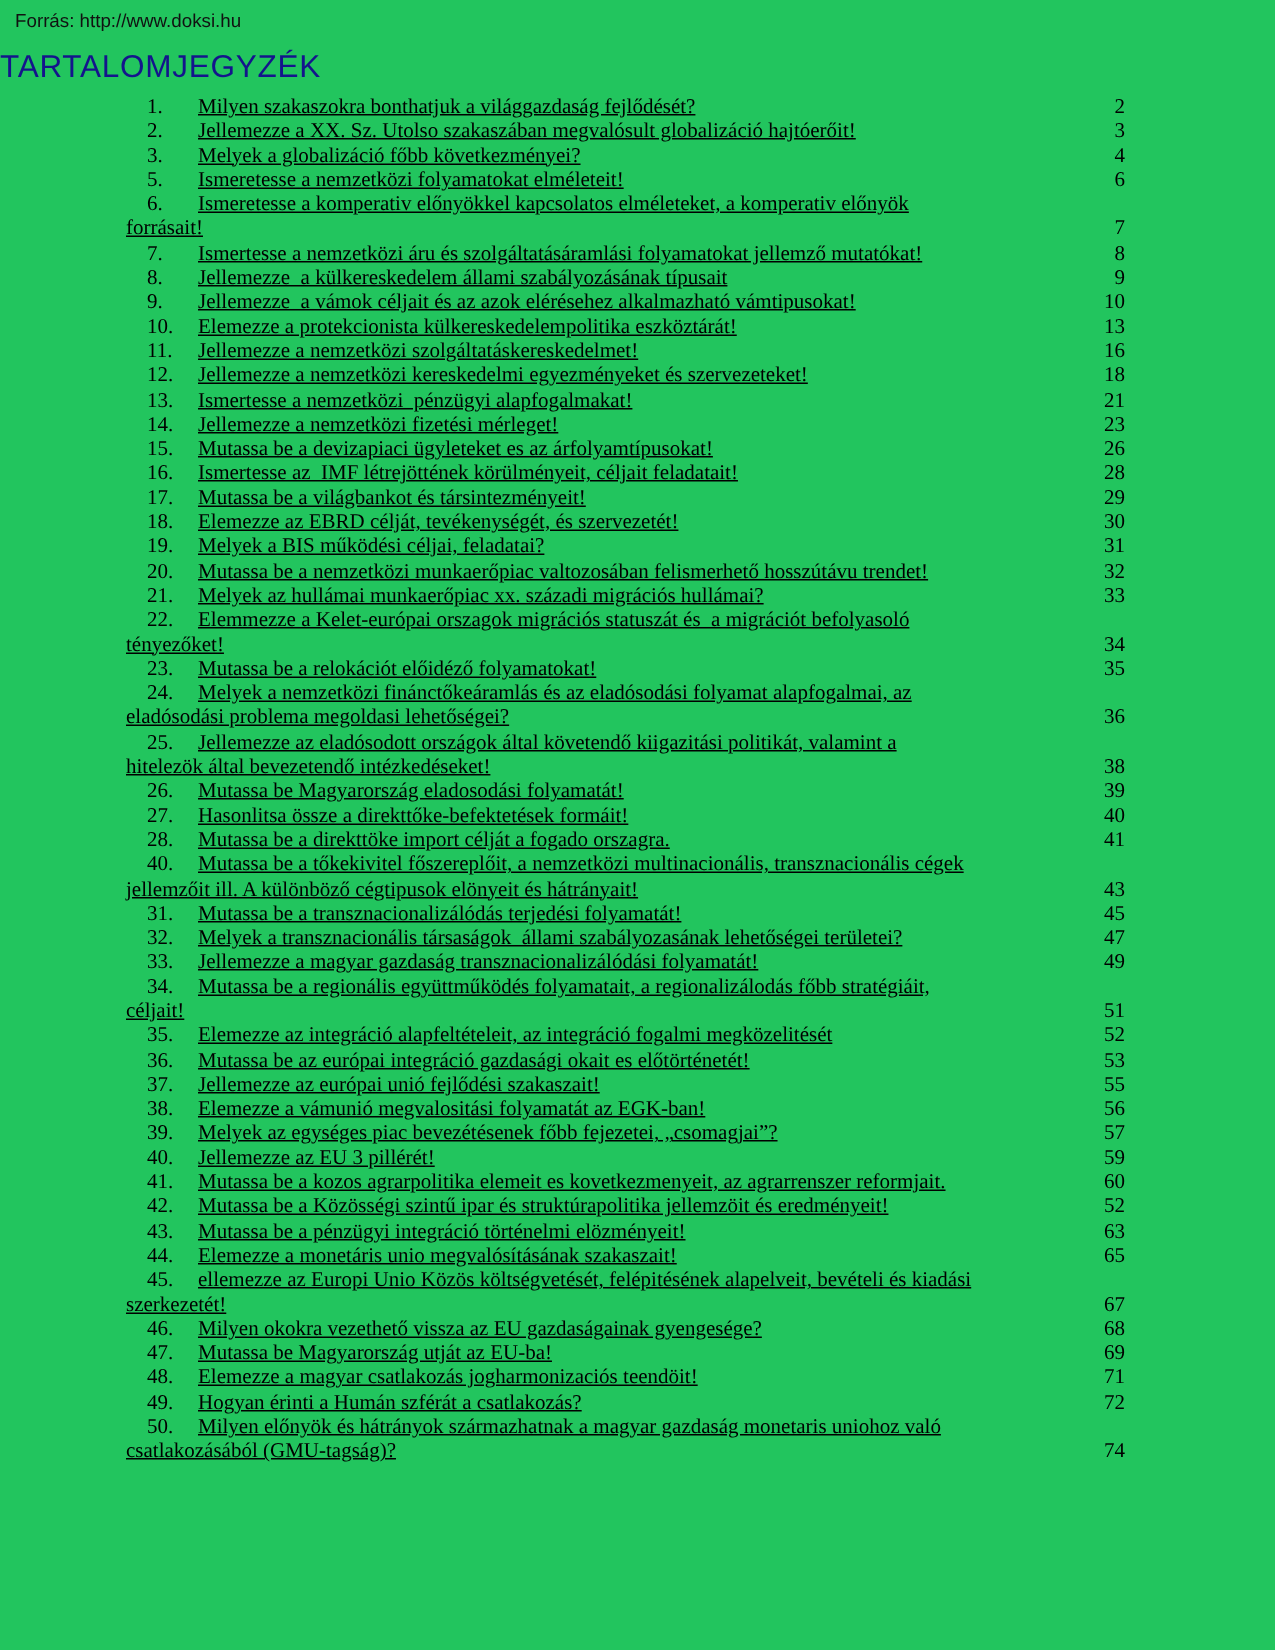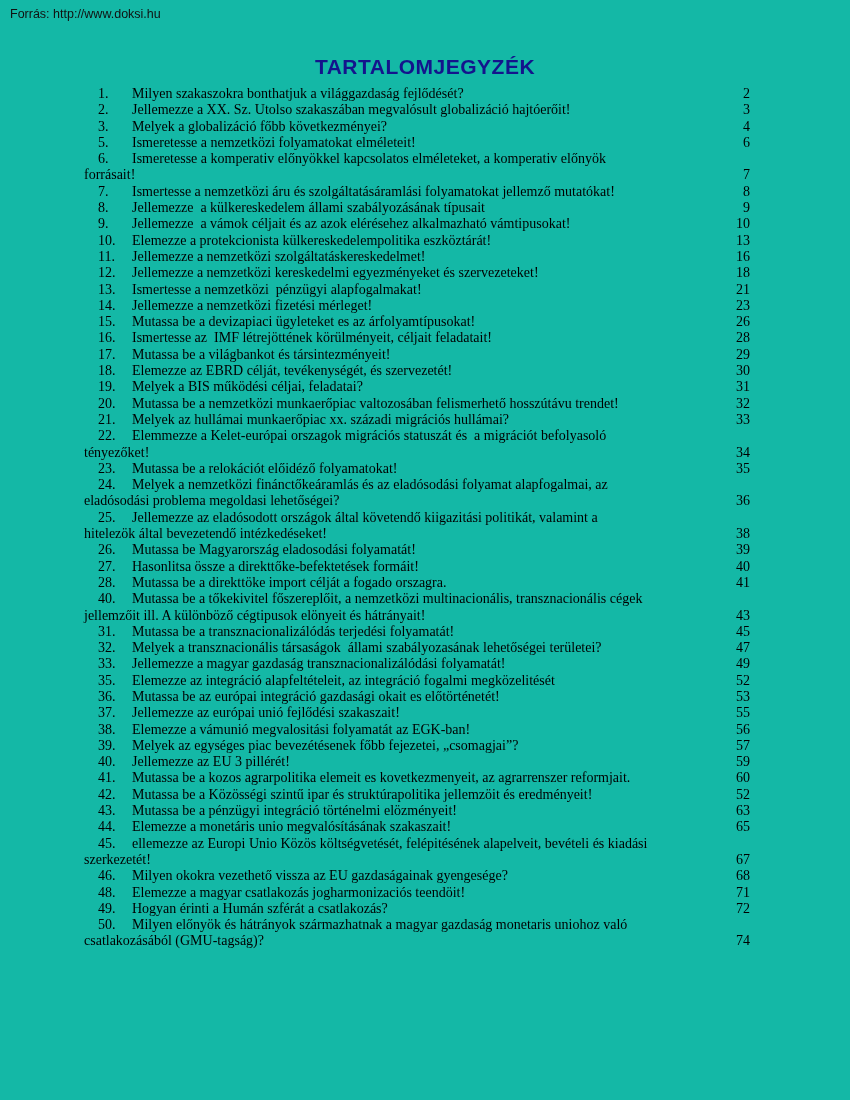--- a/index.html
+++ b/index.html
@@ -8,45 +8,46 @@
     height: 1100px;
     background: #ffffff;
     color: #000000;
     font-family: "Liberation Serif", serif;
     overflow: hidden;
   }
   .page {
     position: relative;
     width: 850px;
     height: 1100px;
-    background: #14b8a6;
+    background: #22c55e;
   }
   .source-line {
     position: absolute;
     top: 7px;
     left: 10px;
     font-family: "Liberation Sans", sans-serif;
     font-size: 12.5px;
     color: #111111;
   }
   .title {
     margin: 0;
-    padding-top: 55px;
-    text-align: center;
+    padding-top: 33px;
+    text-align: left;
     font-family: "Liberation Sans", sans-serif;
-    font-weight: bold;
+    font-weight: normal;
     font-size: 21px;
     letter-spacing: 0.5px;
     line-height: 24px;
   }
   .toc {
     margin: 7px 100px 0 84px; 
     width: 666px;
     font-size: 14px;
     line-height: 16.3px;
+    text-decoration: underline;
   }
   .toc-item {
     margin: 0;
     text-indent: 14px;          
   }
   .toc-item .num {
     display: inline-block;
     width: 34px;                
     text-indent: 0;
   }
@@ -129,20 +130,22 @@
 
   <p class="toc-item"><span class="num">40.</span><span class="txt">Mutassa be a tőkekivitel főszereplőit, a nemzetközi multinacionális, transznacionális cégek
 jellemzőit ill. A különböző cégtipusok elönyeit és hátrányait!</span><span class="pg">43</span></p>
 
   <p class="toc-item"><span class="num">31.</span><span class="txt">Mutassa be a transznacionalizálódás terjedési folyamatát!</span><span class="pg">45</span></p>
 
   <p class="toc-item"><span class="num">32.</span><span class="txt">Melyek a transznacionális társaságok  állami szabályozasának lehetőségei területei?</span><span class="pg">47</span></p>
 
   <p class="toc-item"><span class="num">33.</span><span class="txt">Jellemezze a magyar gazdaság transznacionalizálódási folyamatát!</span><span class="pg">49</span></p>
 
+  <p class="toc-item"><span class="num">34.</span><span class="txt">Mutassa be a regionális együttműködés folyamatait, a regionalizálodás főbb stratégiáit,
+céljait!</span><span class="pg">51</span></p>
 
   <p class="toc-item"><span class="num">35.</span><span class="txt">Elemezze az integráció alapfeltételeit, az integráció fogalmi megközelitését</span><span class="pg">52</span></p>
 
   <p class="toc-item"><span class="num">36.</span><span class="txt">Mutassa be az európai integráció gazdasági okait es előtörténetét!</span><span class="pg">53</span></p>
 
   <p class="toc-item"><span class="num">37.</span><span class="txt">Jellemezze az európai unió fejlődési szakaszait!</span><span class="pg">55</span></p>
 
   <p class="toc-item"><span class="num">38.</span><span class="txt">Elemezze a vámunió megvalositási folyamatát az EGK-ban!</span><span class="pg">56</span></p>
 
   <p class="toc-item"><span class="num">39.</span><span class="txt">Melyek az egységes piac bevezétésenek főbb fejezetei, „csomagjai”?</span><span class="pg">57</span></p>
@@ -155,20 +158,21 @@
 
   <p class="toc-item"><span class="num">43.</span><span class="txt">Mutassa be a pénzügyi integráció történelmi elözményeit!</span><span class="pg">63</span></p>
 
   <p class="toc-item"><span class="num">44.</span><span class="txt">Elemezze a monetáris unio megvalósításának szakaszait!</span><span class="pg">65</span></p>
 
   <p class="toc-item"><span class="num">45.</span><span class="txt">ellemezze az Europi Unio Közös költségvetését, felépitésének alapelveit, bevételi és kiadási
 szerkezetét!</span><span class="pg">67</span></p>
 
   <p class="toc-item"><span class="num">46.</span><span class="txt">Milyen okokra vezethető vissza az EU gazdaságainak gyengesége?</span><span class="pg">68</span></p>
 
+  <p class="toc-item"><span class="num">47.</span><span class="txt">Mutassa be Magyarország utját az EU-ba!</span><span class="pg">69</span></p>
 
   <p class="toc-item"><span class="num">48.</span><span class="txt">Elemezze a magyar csatlakozás jogharmonizaciós teendöit!</span><span class="pg">71</span></p>
 
   <p class="toc-item"><span class="num">49.</span><span class="txt">Hogyan érinti a Humán szférát a csatlakozás?</span><span class="pg">72</span></p>
 
   <p class="toc-item"><span class="num">50.</span><span class="txt">Milyen előnyök és hátrányok származhatnak a magyar gazdaság monetaris uniohoz való
 csatlakozásából (GMU-tagság)?</span><span class="pg">74</span></p>
 </div>
 </div>
 

